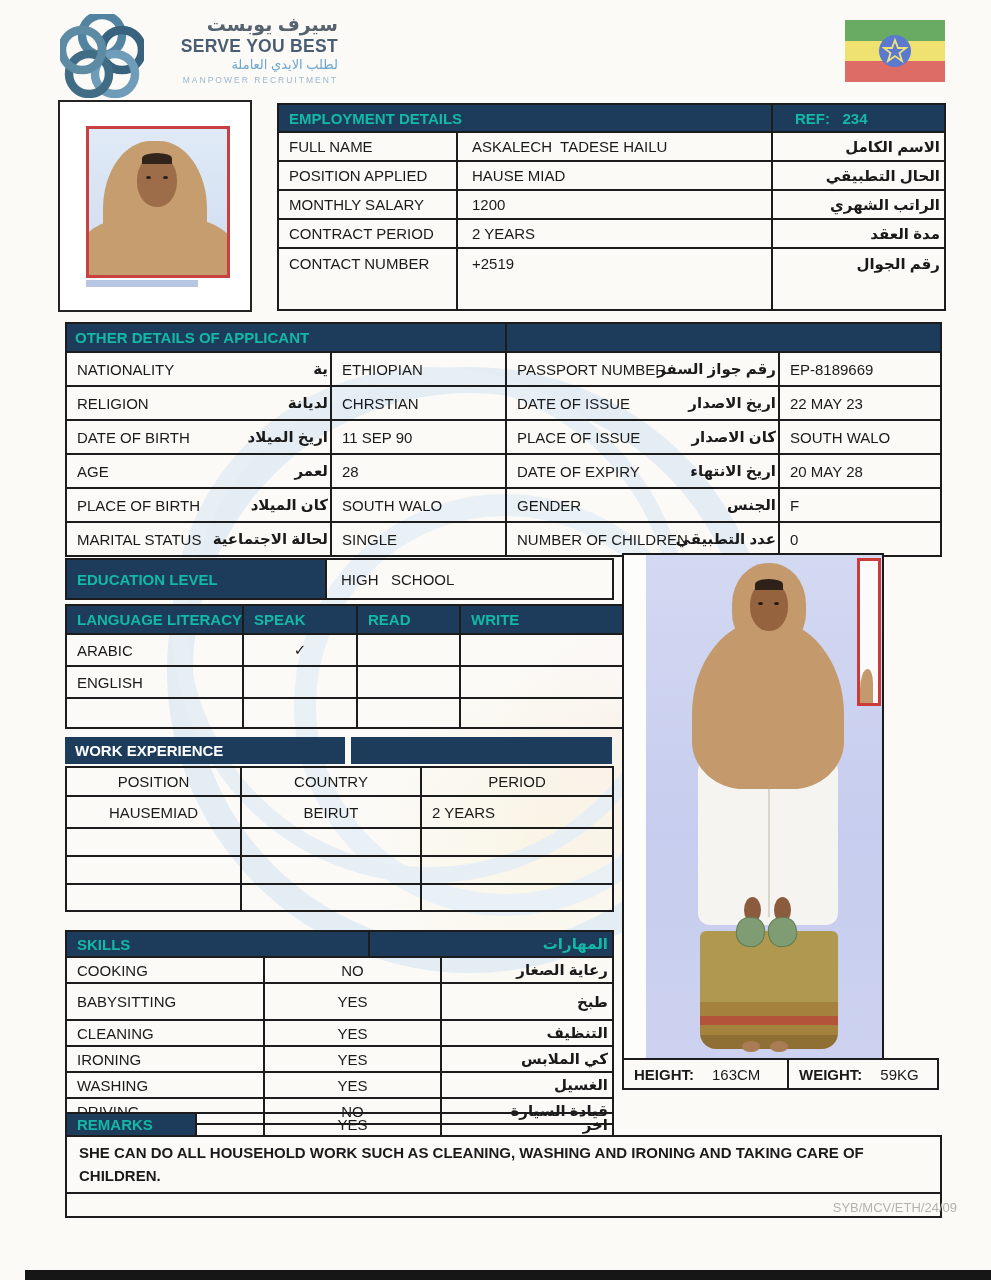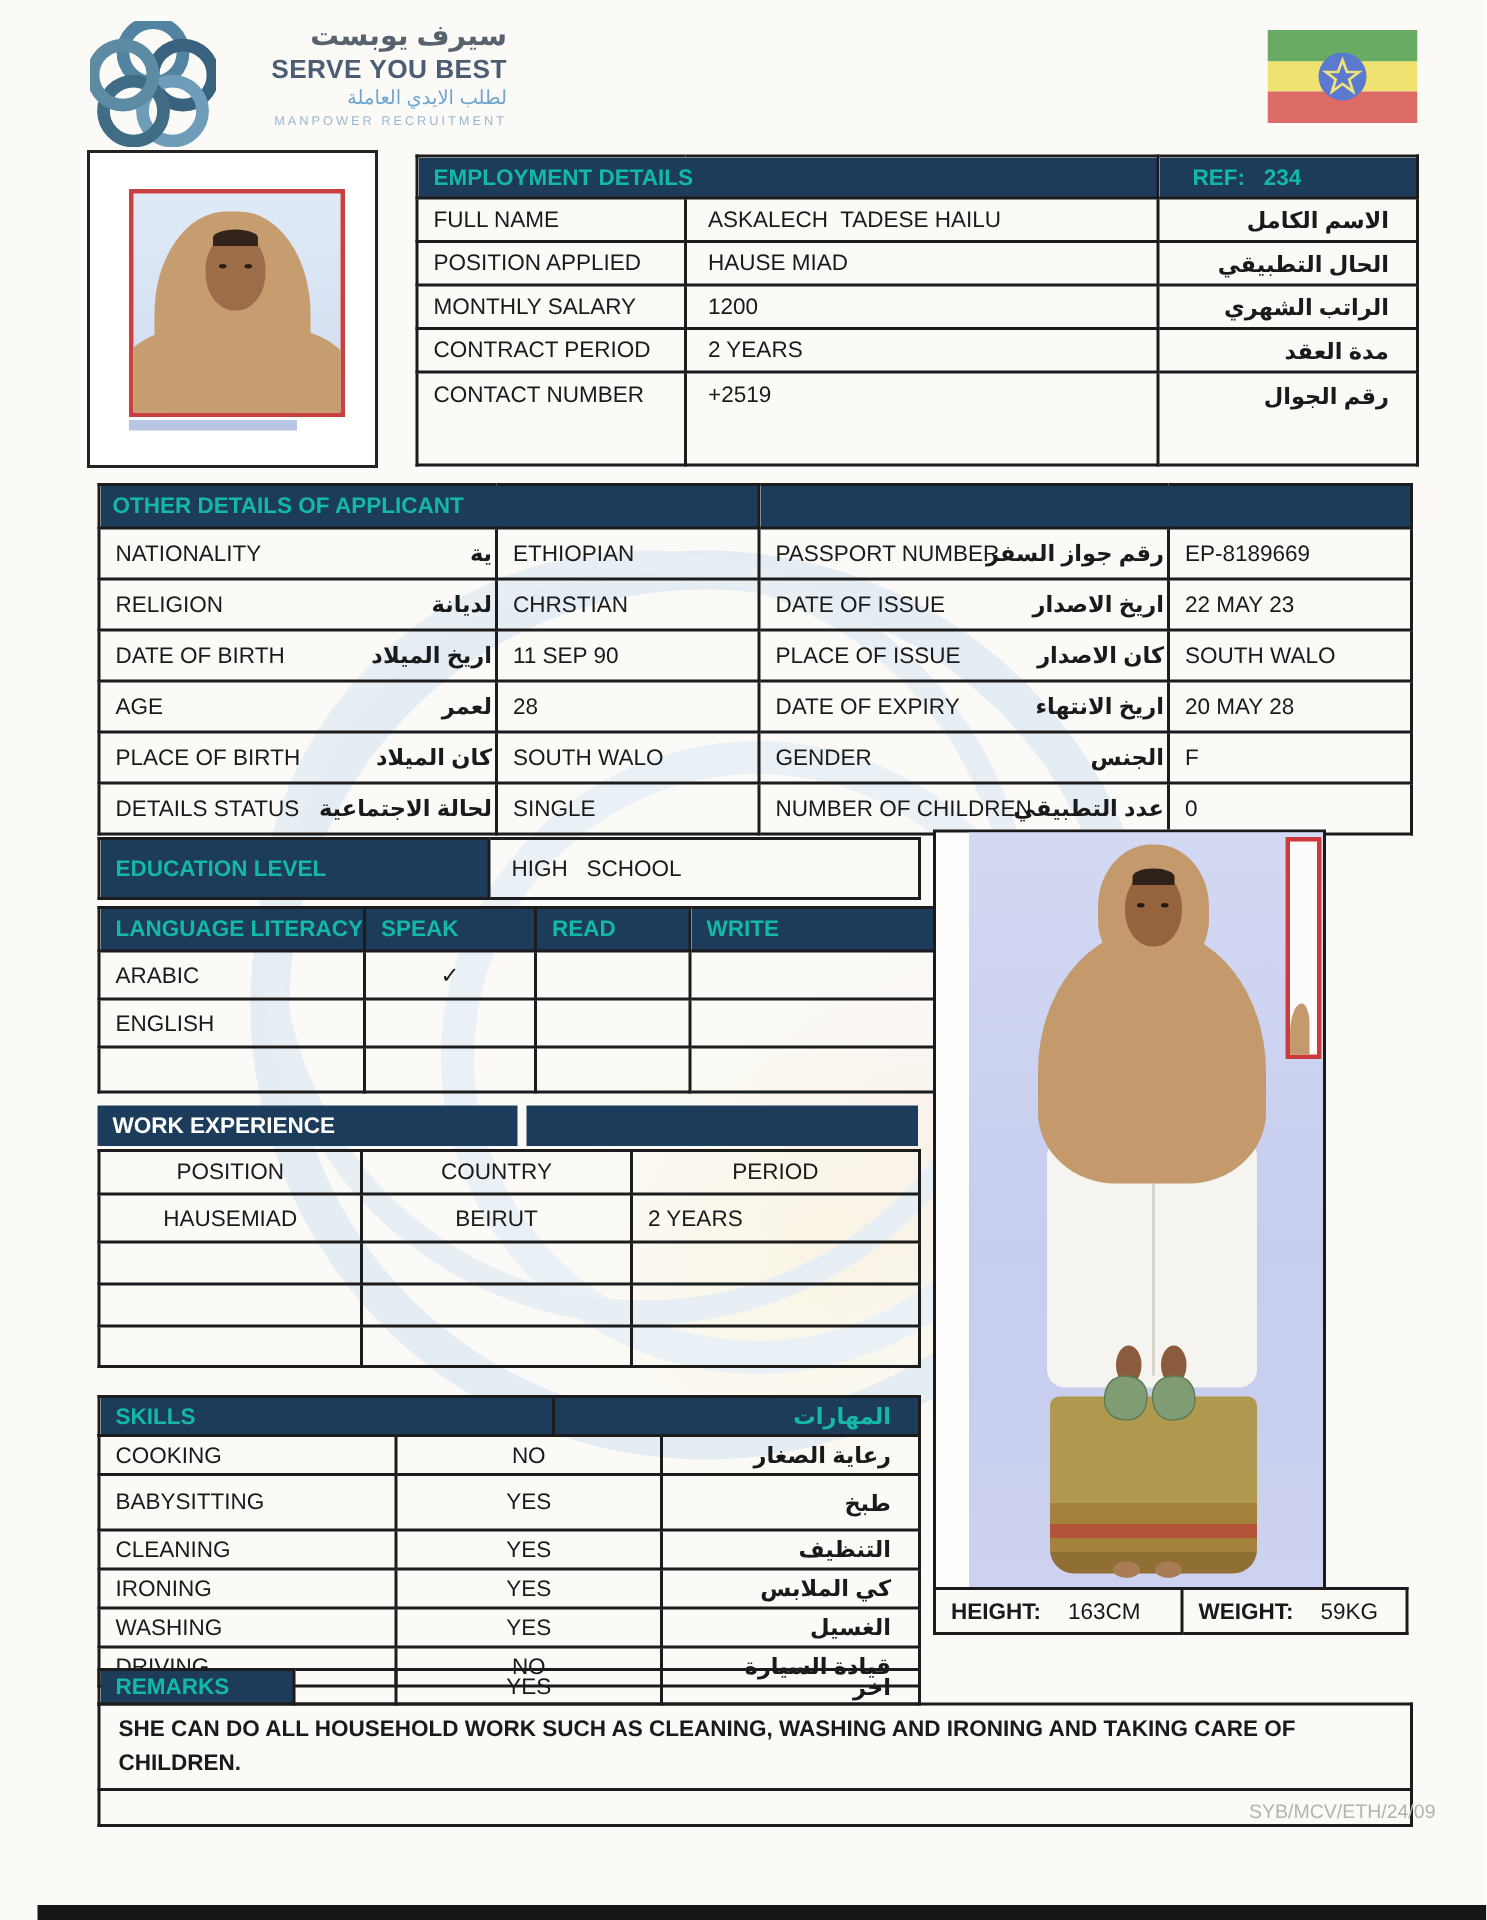--- a/index.html
+++ b/index.html
@@ -11,21 +11,21 @@
       #fbfaf7;
     font-family:"Liberation Sans","DejaVu Sans",sans-serif;color:#1a1a1a;
   }
   .wm{position:absolute;left:0;top:0;z-index:0;}
   table{border-collapse:collapse;table-layout:fixed;position:absolute;z-index:2;background:transparent;}
   td{border:2px solid #1c1c1c;font-size:15px;padding:0;overflow:hidden;white-space:pre;vertical-align:middle;}
   .nav{background:#1d3c5c;color:#14b8a6;font-weight:bold;}
   .pl{padding-left:10px;}
   .pl14{padding-left:14px;}
   .ctr{text-align:center;}
-  .ar{text-align:right;padding-right:18px;font-weight:bold;direction:rtl;}
+  .ar{text-align:right;padding-right:4px;font-weight:bold;direction:rtl;}
   .lblcell{position:relative;padding-left:10px;}
   .lblcell .arx{position:absolute;right:2px;top:50%;transform:translateY(-50%);font-weight:bold;direction:rtl;white-space:nowrap;}
   .vtop{vertical-align:top;padding-top:6px;}
   
   .logo-knot{position:absolute;left:60px;top:14px;z-index:2;}
   .logo-text{position:absolute;left:146px;top:14px;width:192px;text-align:right;z-index:2;padding-right:2px;}
   .lt1{font-size:19px;font-weight:bold;color:#57626f;direction:rtl;line-height:1.15;}
   .lt2{font-size:17.5px;font-weight:bold;color:#4a5d72;letter-spacing:.3px;line-height:1.2;}
   .lt3{font-size:13px;color:#6ea6d0;direction:rtl;line-height:1.3;}
   .lt4{font-size:8.5px;color:#9ab8d2;letter-spacing:2px;line-height:1.5;}
@@ -189,21 +189,21 @@
       <td class="lblcell"><span>DATE OF EXPIRY</span><span class="arx">اريخ الانتهاء</span></td>
       <td class="pl">20 MAY 28</td>
     </tr>
     <tr style="height:34px;">
       <td class="lblcell"><span>PLACE OF BIRTH</span><span class="arx">كان الميلاد</span></td>
       <td class="pl">SOUTH WALO</td>
       <td class="lblcell"><span>GENDER</span><span class="arx">الجنس</span></td>
       <td class="pl">F</td>
     </tr>
     <tr style="height:34px;">
-      <td class="lblcell"><span>DETAILS STATUS</span><span class="arx">لحالة الاجتماعية</span></td>
+      <td class="lblcell"><span>MARITAL STATUS</span><span class="arx">لحالة الاجتماعية</span></td>
       <td class="pl">SINGLE</td>
       <td class="lblcell"><span>NUMBER OF CHILDREN</span><span class="arx">عدد التطبيقي</span></td>
       <td class="pl">0</td>
     </tr>
   </tbody>
     </table>
 
   <table style="left:65px;top:558px;">
     <colgroup>
         <col style="width:260px">

